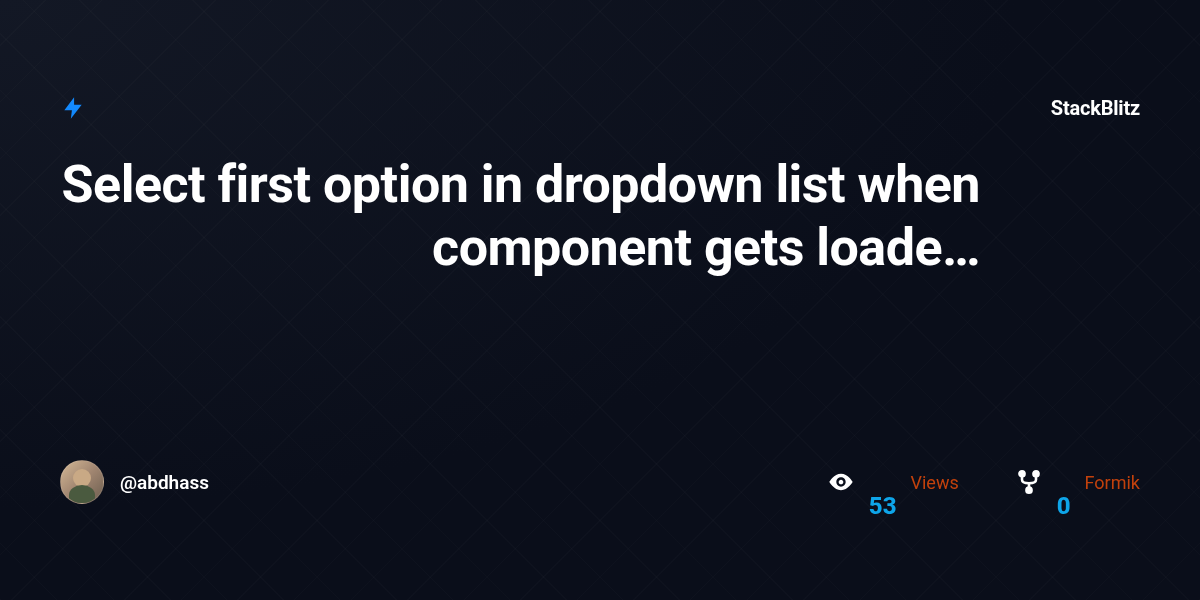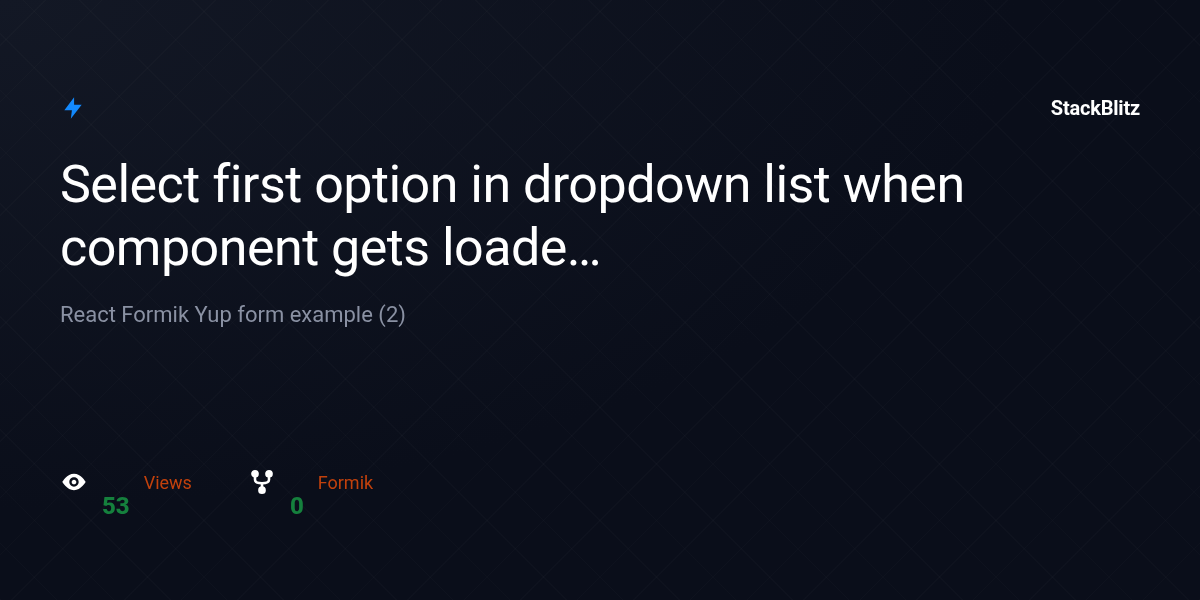--- a/index.html
+++ b/index.html
@@ -45,25 +45,26 @@
     }
     .brand-name {
       color: #ffffff;
       font-size: 20px;
       font-weight: 700;
       letter-spacing: -0.01em;
     }
     .title {
       color: #ffffff;
       font-size: 52px;
-      font-weight: 400;
+      font-weight: 700;
       line-height: 1.22;
       letter-spacing: -0.01em;
       max-width: 920px;
       margin-bottom: 22px;
+      text-align: right;
     }
     .subtitle {
       color: #8a91a3;
       font-size: 22px;
       font-weight: 400;
     }
     .footer {
       position: absolute;
       left: 60px;
       bottom: 80px;
@@ -126,21 +127,21 @@
     .stat-icon {
       display: flex;
       align-items: center;
       justify-content: center;
     }
     .stat-icon svg {
       width: 28px;
       height: 28px;
     }
     .stat-value {
-      color: #15803d;
+      color: #0ea5e9;
       font-size: 24px;
       font-weight: 800;
       margin-top: 48px;
     }
     .stat-label {
       color: #c2410c;
       font-size: 18px;
       font-weight: 400;
     }
   </style>
@@ -150,24 +151,27 @@
 <div class="card">
   <div class="brand">
     <span class="bolt-icon">
       <svg viewBox="0 0 24 24" fill="none">
         <path d="M13 2 L4 14 L11 14 L10 22 L20 9 L13 9 Z" fill="#1389fd"></path>
       </svg>
     </span>
     <span class="brand-name">StackBlitz</span>
   </div>
   <h1 class="title">Select first option in dropdown list when component gets loade…</h1>
-  <div class="subtitle">React Formik Yup form example (2)</div>
 </div>
 
 <div class="footer">
+  <div class="author">
+    <div class="avatar"></div>
+    <span class="username">@abdhass</span>
+  </div>
   <div class="stats">
     <div class="stat">
       <span class="stat-icon">
         <svg viewBox="0 0 24 24" fill="#ffffff">
           <path d="M12 5 C6 5 2 12 2 12 C2 12 6 19 12 19 C18 19 22 12 22 12 C22 12 18 5 12 5 Z M12 16 C9.8 16 8 14.2 8 12 C8 9.8 9.8 8 12 8 C14.2 8 16 9.8 16 12 C16 14.2 14.2 16 12 16 Z M12 10 C10.9 10 10 10.9 10 12 C10 13.1 10.9 14 12 14 C13.1 14 14 13.1 14 12 C14 10.9 13.1 10 12 10 Z"></path>
         </svg>
       </span>
       <span class="stat-value">53</span>
       <span class="stat-label">Views</span>
     </div>

